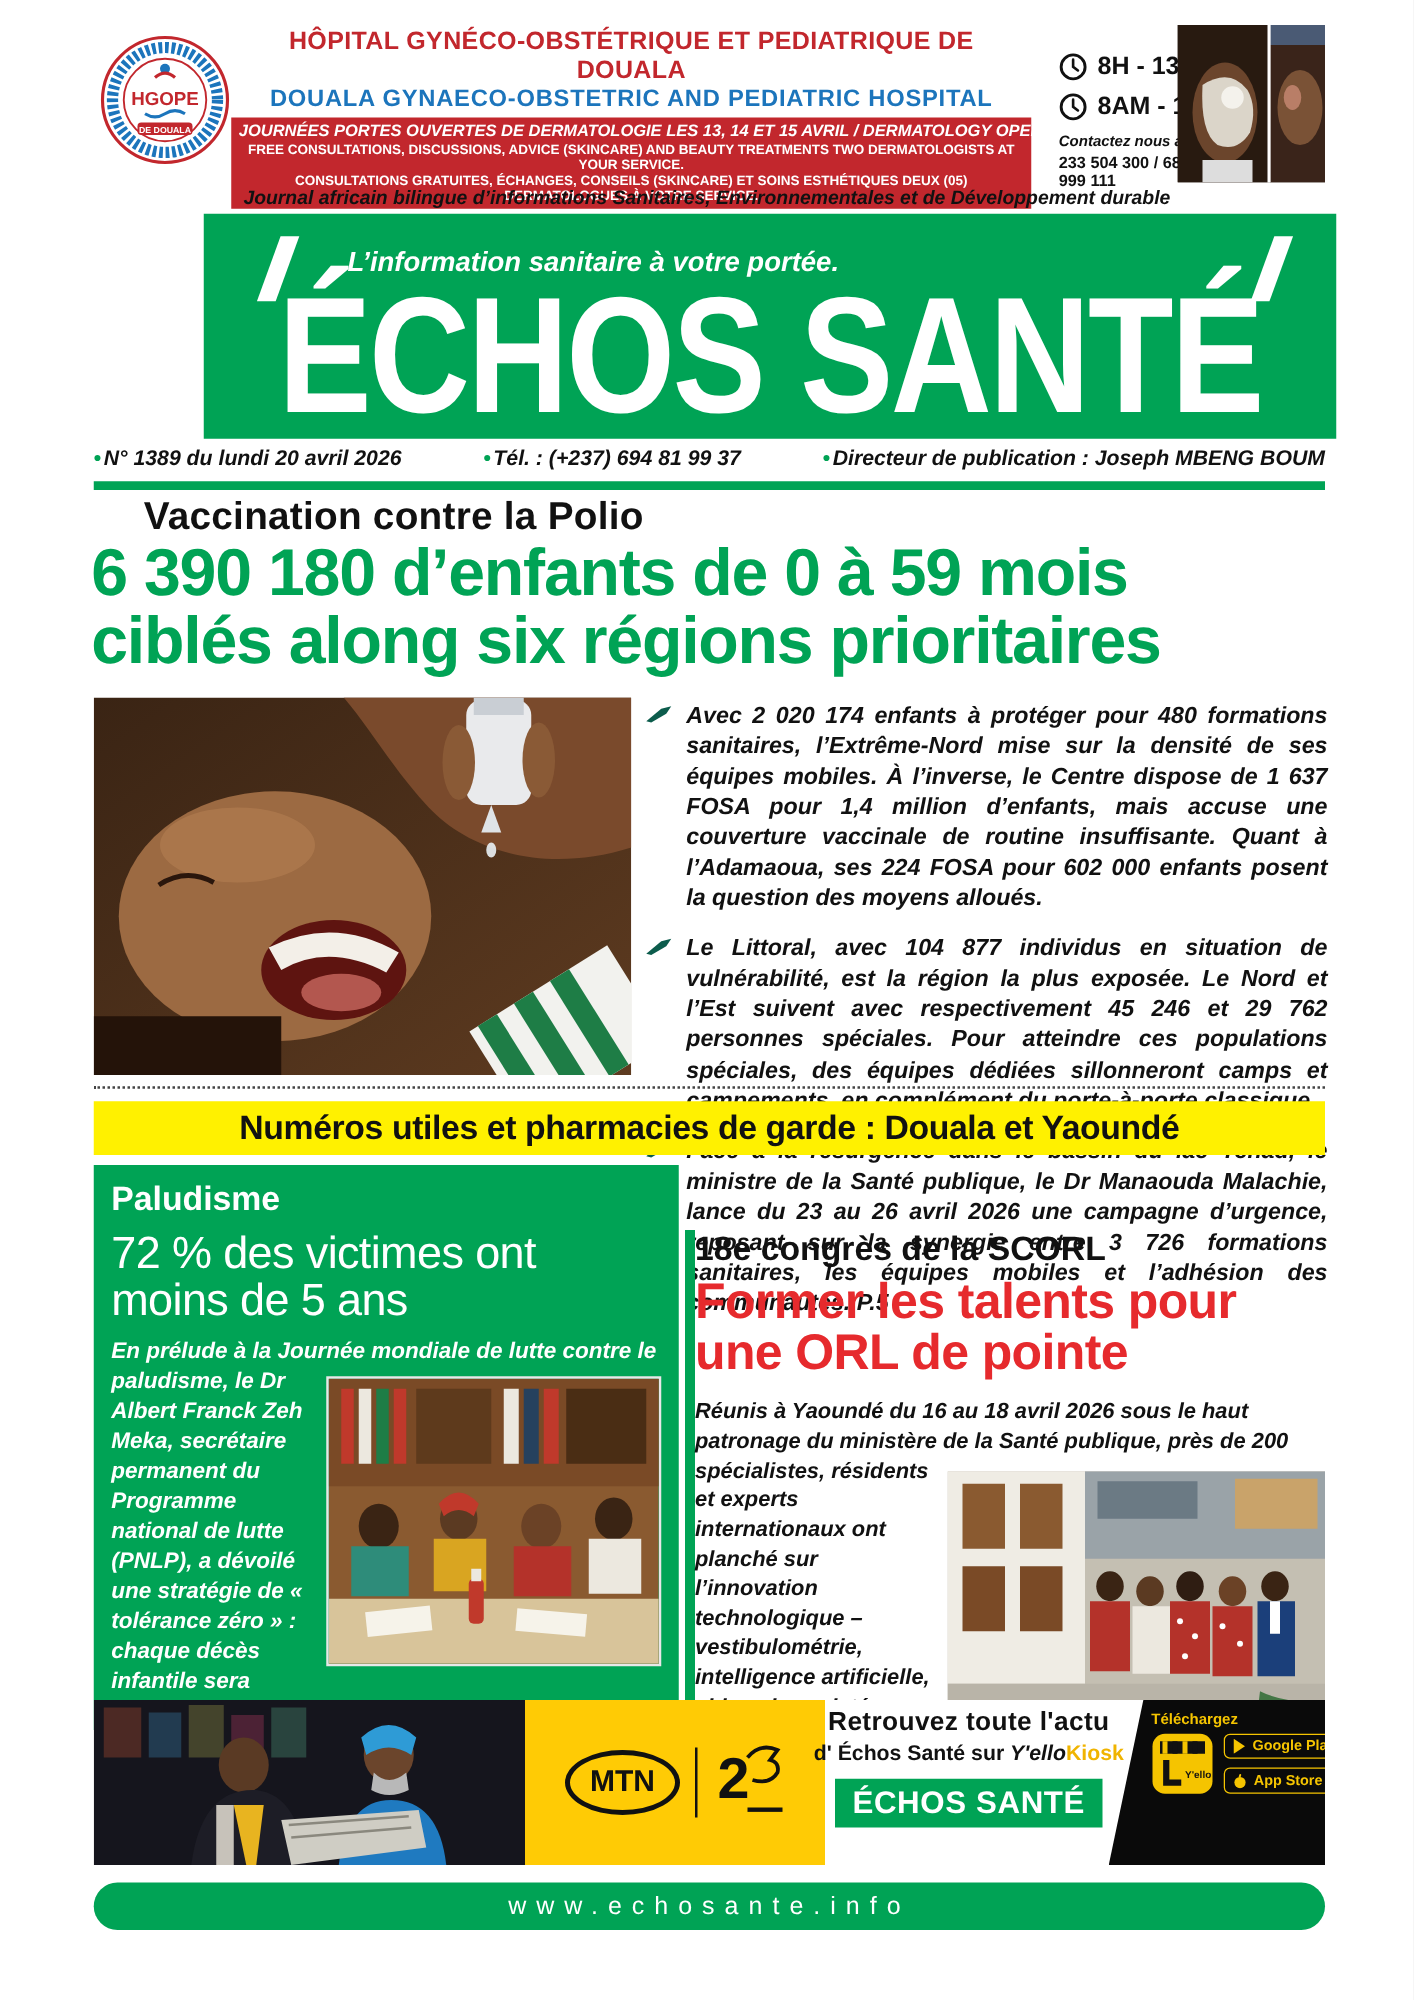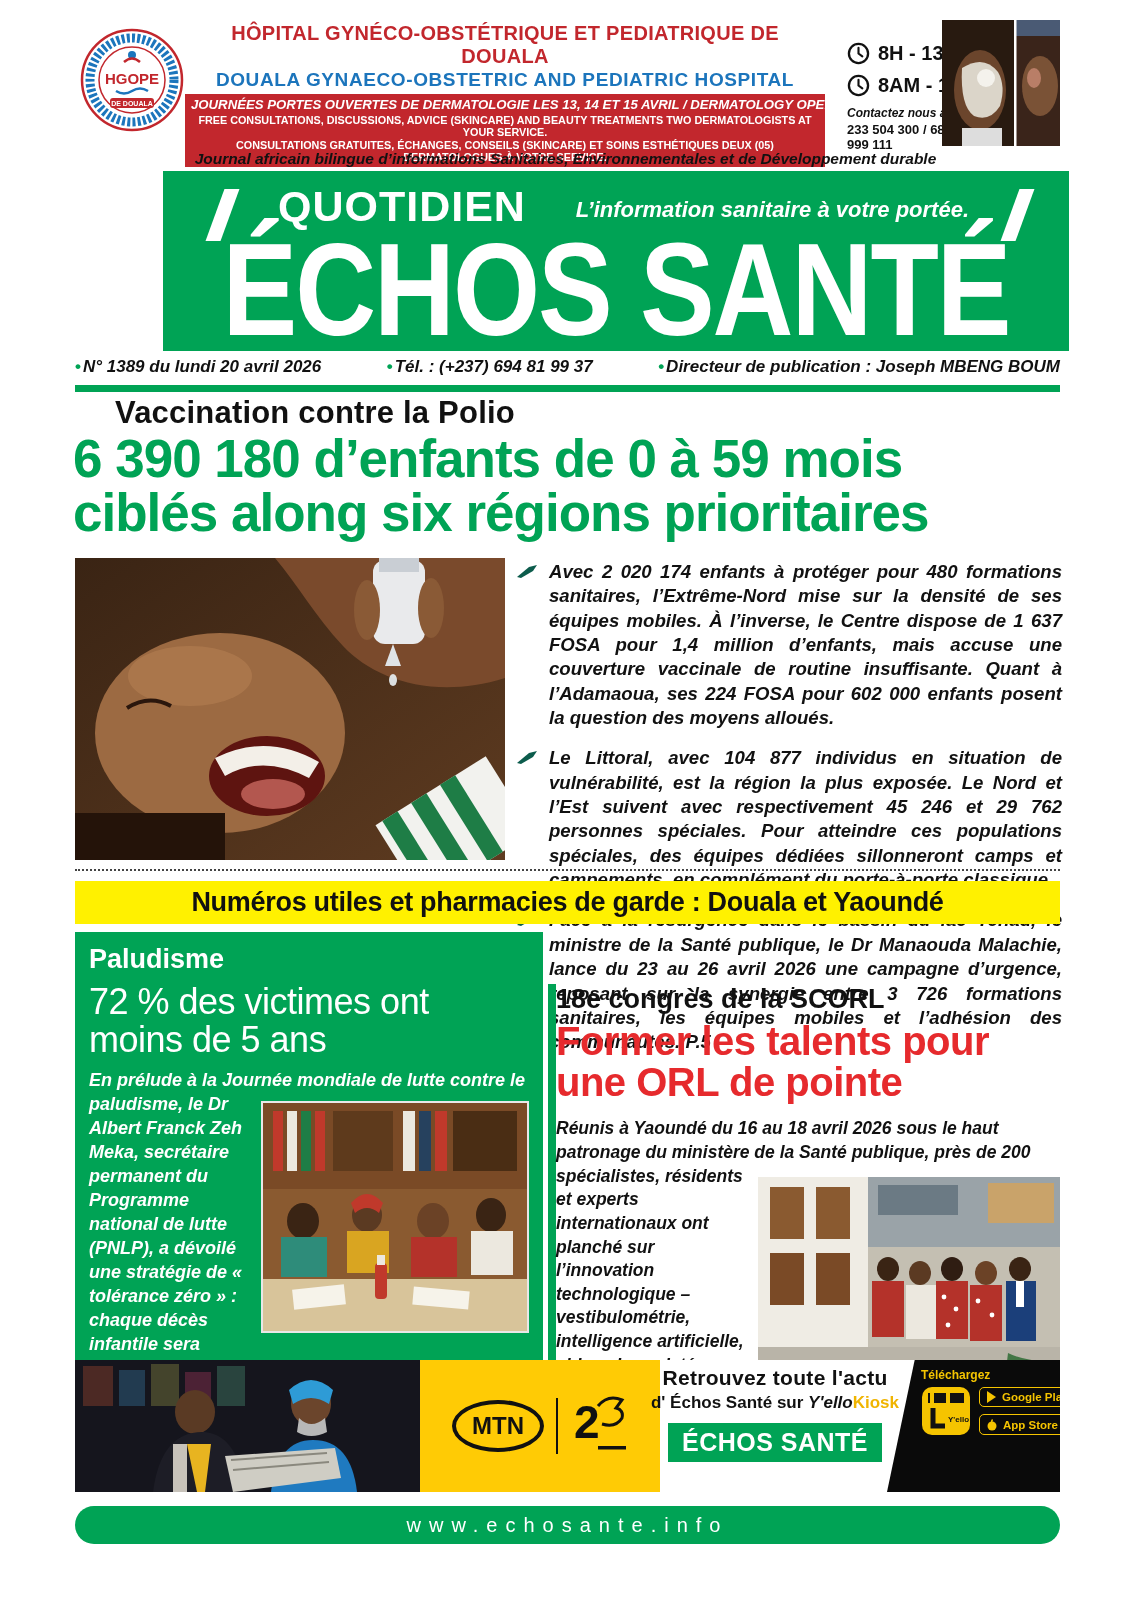--- a/index.html
+++ b/index.html
@@ -187,21 +187,20 @@
       </svg>
     </div>
   </header>
 
   <div class="journal-line">Journal africain bilingue d’informations Sanitaires, Environnementales et de Développement durable</div>
 
   <div class="masthead">
     <span class="tick left"></span>
     <span class="tick right"></span>
     <div class="mast-row">
-      <span class="quotidien">QUOTIDIEN</span>
       <span class="tagline">L’information sanitaire à votre portée.</span>
     </div>
     <div class="mast-title">ÉCHOS SANTÉ</div>
   </div>
 
   <div class="infobar">
     <span><span class="dot">•</span><span>N° 1389 du lundi 20 avril 2026</span></span>
     <span><span class="dot">•</span><span>Tél. : (+237) 694 81 99 37</span></span>
     <span><span class="dot">•</span><span>Directeur de publication : Joseph MBENG BOUM</span></span>
   </div>

